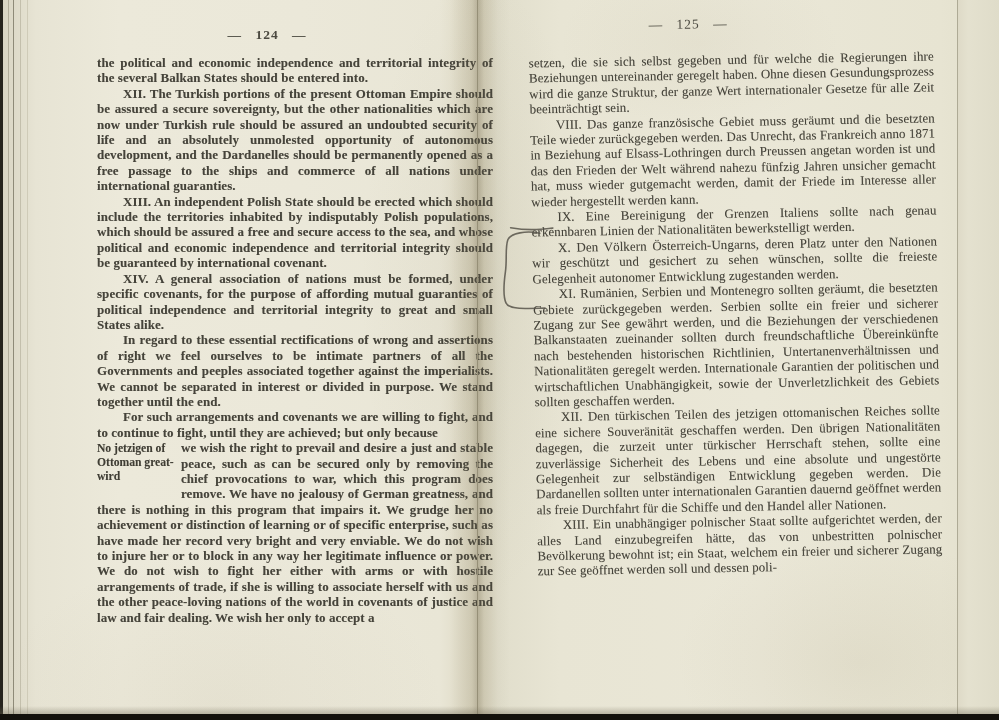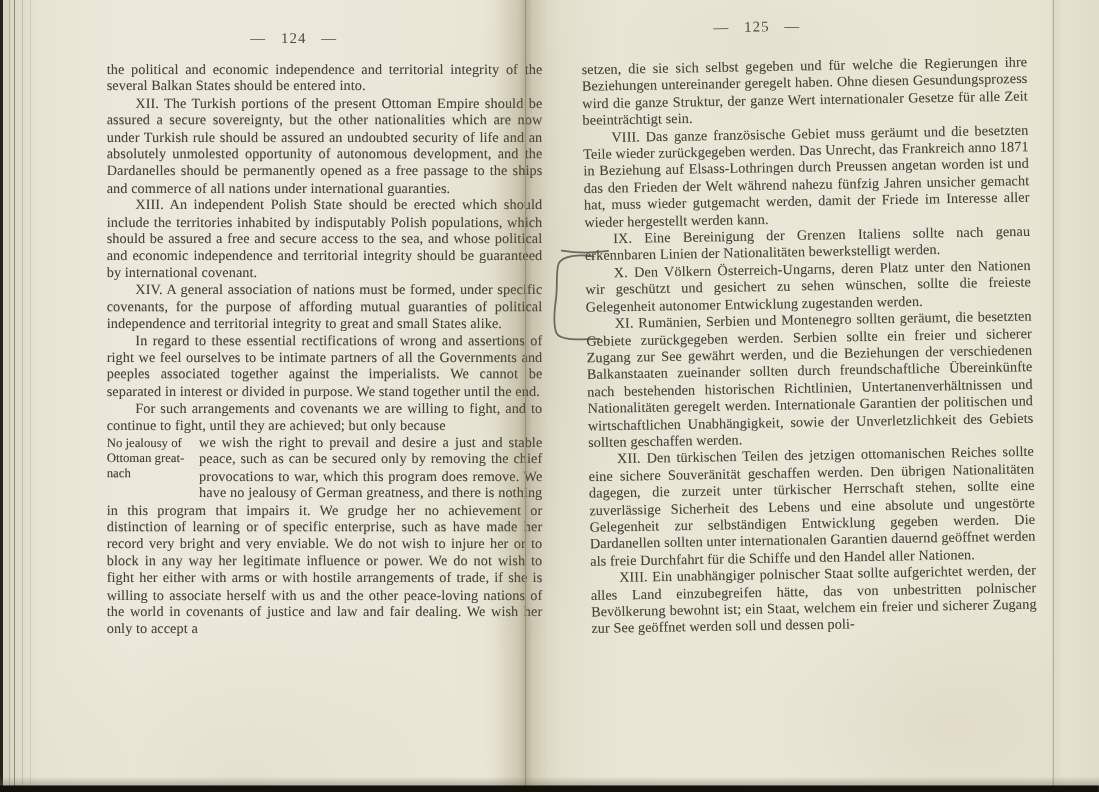--- a/index.html
+++ b/index.html
@@ -45,21 +45,21 @@
 
   
   .pageno{position:absolute;text-align:center;font-size:13.5px;color:#4c4a41;
     letter-spacing:1px;word-spacing:9px;}
   .textblock p{margin:0;text-align:justify;font-size:12.9px;line-height:15.4px;
     color:#45433a;letter-spacing:.1px;text-shadow:.2px .2px 0 rgba(70,66,55,.30);}
   p.indent{text-indent:26px;}
   p.noindent{text-indent:0;}
 
   
-  .page-left{position:absolute;left:0;top:0;width:500px;height:714px;}
+  .page-left{position:absolute;left:0;top:0;width:500px;height:714px;font-weight:bold;}
   .page-left .pageno{left:97px;top:27px;width:340px;}
   .tb-left{position:absolute;left:97px;top:56px;width:396px;}
   .note-row .margin-note{float:left;width:84px;height:47px;padding-top:1px;
     font-size:11.6px;line-height:14px;color:#3f3d34;
     text-shadow:.2px .2px 0 rgba(70,66,55,.30);}
   .margin-note span{display:block;}
 
   
   .page-right{position:absolute;left:495px;top:20px;width:450px;height:690px;
     transform:rotate(-1deg);transform-origin:0 0;}
@@ -78,23 +78,23 @@
     <div class="pageno">— 124 —</div>
     <div class="textblock tb-left">
       <p class="noindent">the political and economic independence and territorial integrity of the several Balkan States should be entered into.</p>
       <p class="indent">XII. The Turkish portions of the present Ottoman Empire should be assured a secure sovereignty, but the other nationalities which are now under Turkish rule should be assured an undoubted security of life and an absolutely unmolested opportunity of autonomous development, and the Dardanelles should be permanently opened as a free passage to the ships and commerce of all nations under international guaranties.</p>
       <p class="indent">XIII. An independent Polish State should be erected which should include the territories inhabited by indisputably Polish populations, which should be assured a free and secure access to the sea, and whose political and economic independence and territorial integrity should be guaranteed by international covenant.</p>
       <p class="indent">XIV. A general association of nations must be formed, under specific covenants, for the purpose of affording mutual guaranties of political independence and territorial integrity to great and small States alike.</p>
       <p class="indent">In regard to these essential rectifications of wrong and assertions of right we feel ourselves to be intimate partners of all the Governments and peeples associated together against the imperialists. We cannot be separated in interest or divided in purpose. We stand together until the end.</p>
       <p class="indent">For such arrangements and covenants we are willing to fight, and to continue to fight, until they are achieved; but only because</p>
       <div class="note-row">
         <div class="margin-note">
-          <span>No jealousy of</span>
+          <span>No jetzigen of</span>
           <span>Ottoman great-</span>
-          <span>nach</span>
+          <span>wird</span>
         </div>
         <p class="noindent">we wish the right to prevail and desire a just and stable peace, such as can be secured only by removing the chief provocations to war, which this program does remove. We have no jealousy of German greatness, and there is nothing in this program that impairs it. We grudge her no achievement or distinction of learning or of specific enterprise, such as have made her record very bright and very enviable. We do not wish to injure her or to block in any way her legitimate influence or power. We do not wish to fight her either with arms or with hostile arrangements of trade, if she is willing to associate herself with us and the other peace-loving nations of the world in covenants of justice and law and fair dealing. We wish her only to accept a</p>
       </div>
     </div>
   </div>
 
   <div class="gutter"></div>
 
   <div class="page-right">
     <div class="pageno">— 125 —</div>

